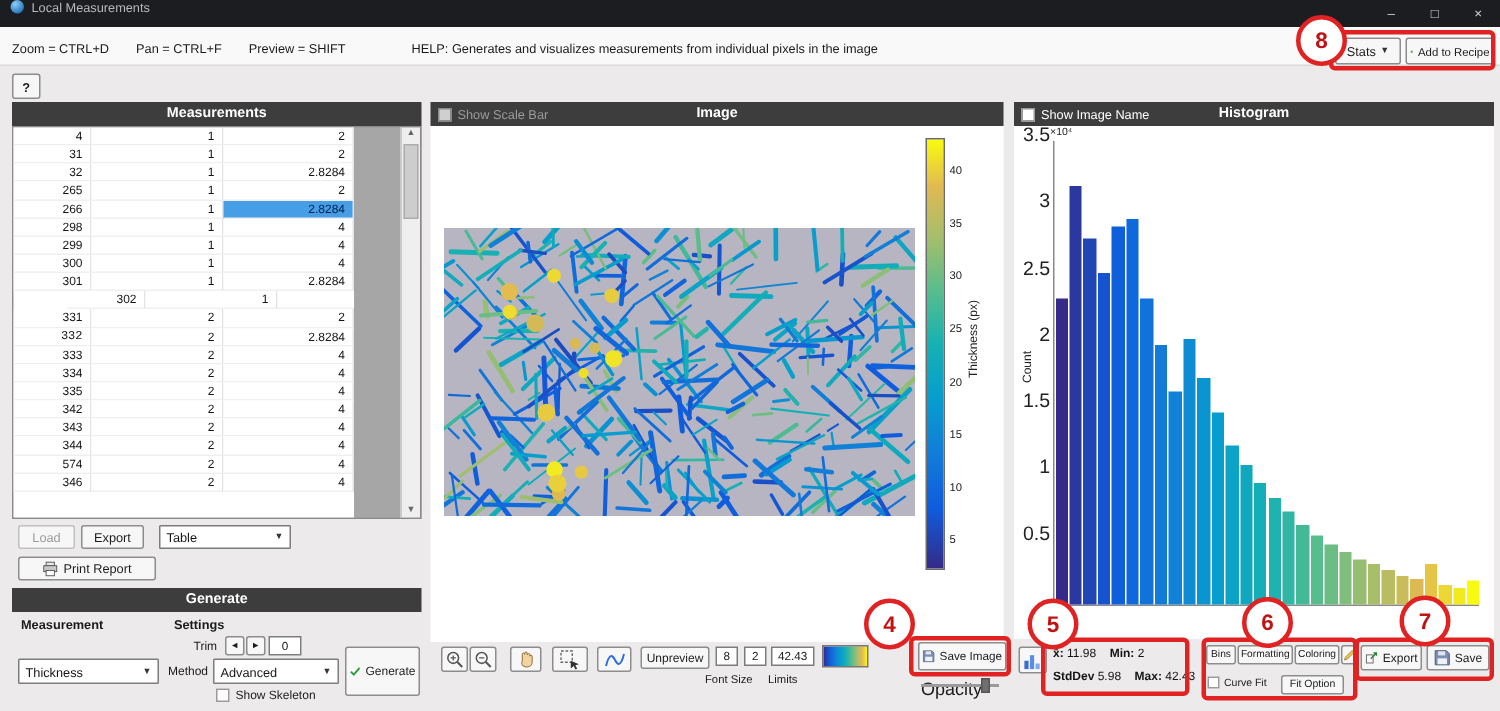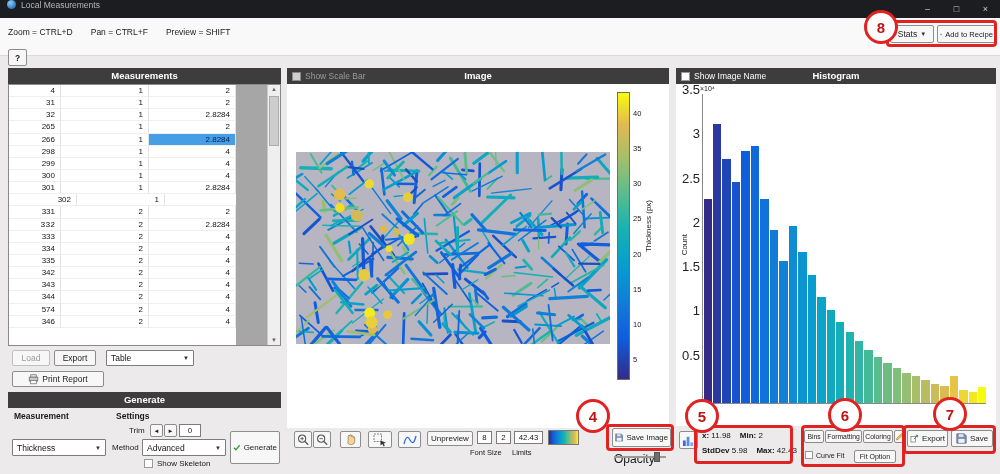--- a/index.html
+++ b/index.html
@@ -4,21 +4,21 @@
 <style>
 *{box-sizing:border-box;margin:0;padding:0}
 body{font-family:"Liberation Sans",sans-serif;background:#777}
 #app{position:relative;width:1000px;height:474px;background:#eceaea;overflow:hidden;color:#151515;font-family:"Liberation Sans",sans-serif}
 .abs{position:absolute}
 .titlebar{position:absolute;left:0;top:0;width:100%;height:18px;background:#1b1d21;display:flex;align-items:flex-start;color:#c6c6c6}
 .appicon{width:9px;height:9px;border-radius:50%;margin:0 5px 0 7px;background:radial-gradient(circle at 35% 30%,#8ecdf5 0%,#2a7cc0 70%)}
 .titletext{font-size:8.5px;color:#b8b8b8}
 .winctl{margin-left:auto;display:flex;height:100%}
 .winbtn{width:29px;display:flex;align-items:center;justify-content:center;font-size:9px;color:#cfcfcf}
-.menubar{position:absolute;left:0;top:18px;width:100%;height:38px;background:#f9f9f9;border-bottom:1px solid #dadada}
+.menubar{position:absolute;left:0;top:18px;width:100%;height:26px;background:#f9f9f9;border-bottom:1px solid #dadada}
 .menurow{position:absolute;left:8px;top:9px;display:flex;gap:18px;font-size:8.5px;color:#1a1a1a;white-space:nowrap}
 .helptext{margin-left:26px}
 .phdr{position:absolute;height:16px;background:#3d3d3d;color:#fff}
 .ptitle{position:absolute;left:0;right:0;top:0;height:16px;line-height:16px;text-align:center;font-weight:bold;font-size:9.5px}
 .pleft{position:absolute;left:5px;top:3px;display:flex;align-items:center;gap:4px;font-size:8.5px;z-index:1}
 .cb{width:9px;height:9px;border:1px solid #9a9a9a;background:#fff;flex:none;display:inline-block}
 .cb.dis{background:#cfcfcf;border-color:#8a8a8a}
 .btn{position:absolute;background:#f7f7f7;border:1px solid #8d8d8d;border-radius:2px;display:flex;align-items:center;justify-content:center;gap:3px;font-size:8.5px;color:#1c1c1c;padding:0 2px;white-space:nowrap}
 .btn.dis{color:#9b9b9b;border-color:#c0c0c0}
 .dd{position:absolute;background:#fff;border:1px solid #7c7c7c;border-radius:1px;display:flex;align-items:center;justify-content:space-between;font-size:8.5px;padding:0 4px;white-space:nowrap}
@@ -68,20 +68,21 @@
       <span class="winbtn">□</span>
       <span class="winbtn">×</span>
     </span>
   </div>
 
   <div class="menubar">
     <div class="menurow">
       <span>Zoom = CTRL+D</span>
       <span>Pan = CTRL+F</span>
       <span>Preview = SHIFT</span>
+      <span class="helptext">HELP:  Generates and visualizes measurements from individual pixels in the image</span>
     </div>
   </div>
 
   <div class="btn" style="left:890px;top:25px;width:44px;height:18px">
     <span>Stats</span>
     <span class="caret">▼</span>
   </div>
   <div class="btn" style="left:937px;top:25px;width:59px;height:18px;font-size:7.6px">
     <svg width="9" height="9" viewBox="0 0 10 10">
         <path d="M5 1 V9 M1 5 H9" stroke="#2f9e3f" stroke-width="2.2"></path>
@@ -137,21 +138,21 @@
             <div class="td" style="width: 52px;">300</div>
             <div class="td" style="width: 88px;">1</div>
             <div class="td" style="width: 87px;">4</div>
           </div>
           <div class="tr">
             <div class="td" style="width: 52px;">301</div>
             <div class="td" style="width: 88px;">1</div>
             <div class="td" style="width: 87px;">2.8284</div>
           </div>
           <div class="tr">
-            <div class="td" style="width: 68px;">302</div>
+            <div class="td" style="width: 52px; margin-left: 36px;">302</div>
             <div class="td" style="width: 88px;">1</div>
             <div class="td" style="width: 87px;">2</div>
           </div>
           <div class="tr">
             <div class="td" style="width: 52px;">331</div>
             <div class="td" style="width: 88px;">2</div>
             <div class="td" style="width: 87px;">2</div>
           </div>
           <div class="tr">
             <div class="td" style="width: 52px; font-family: Liberation Mono, monospace;">332</div>

